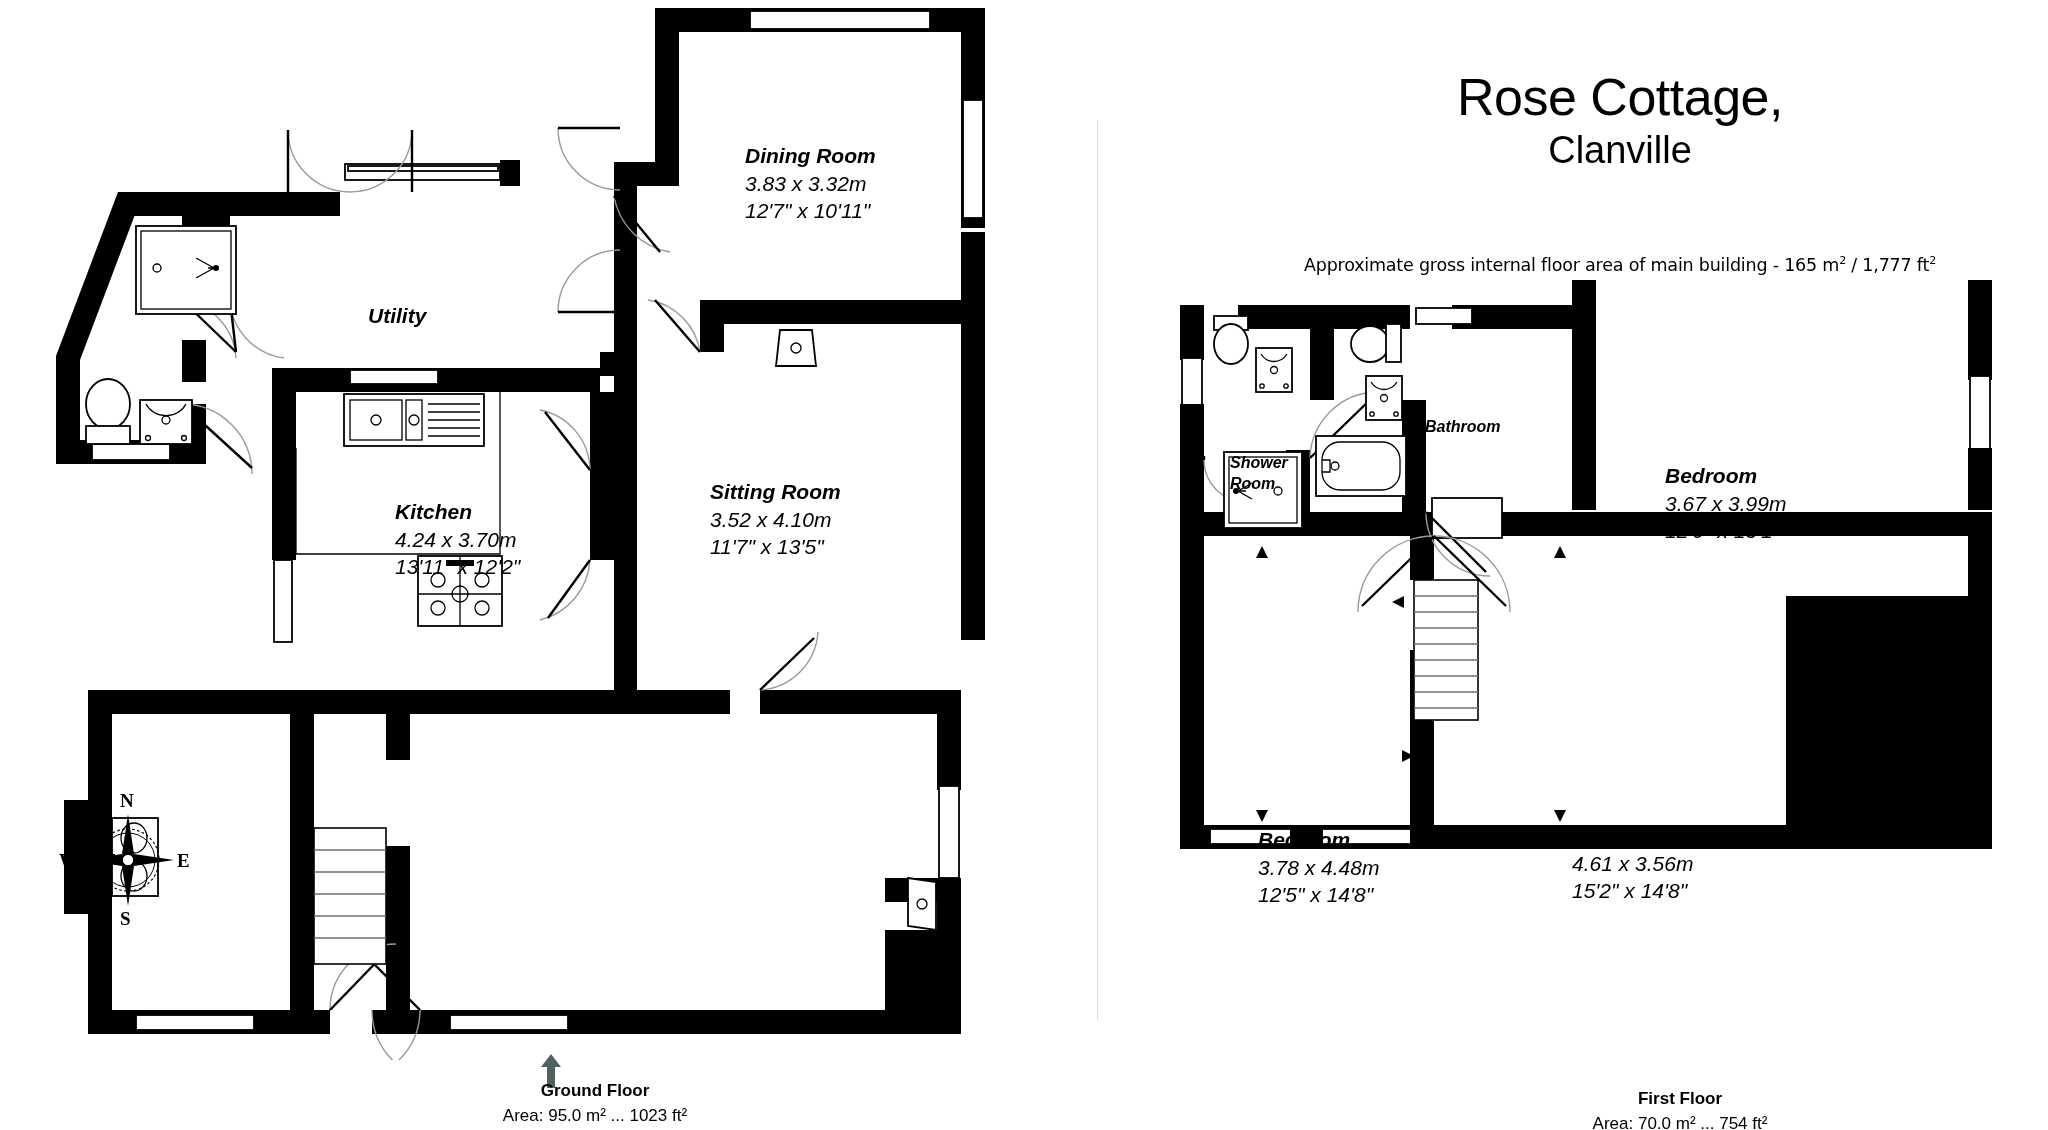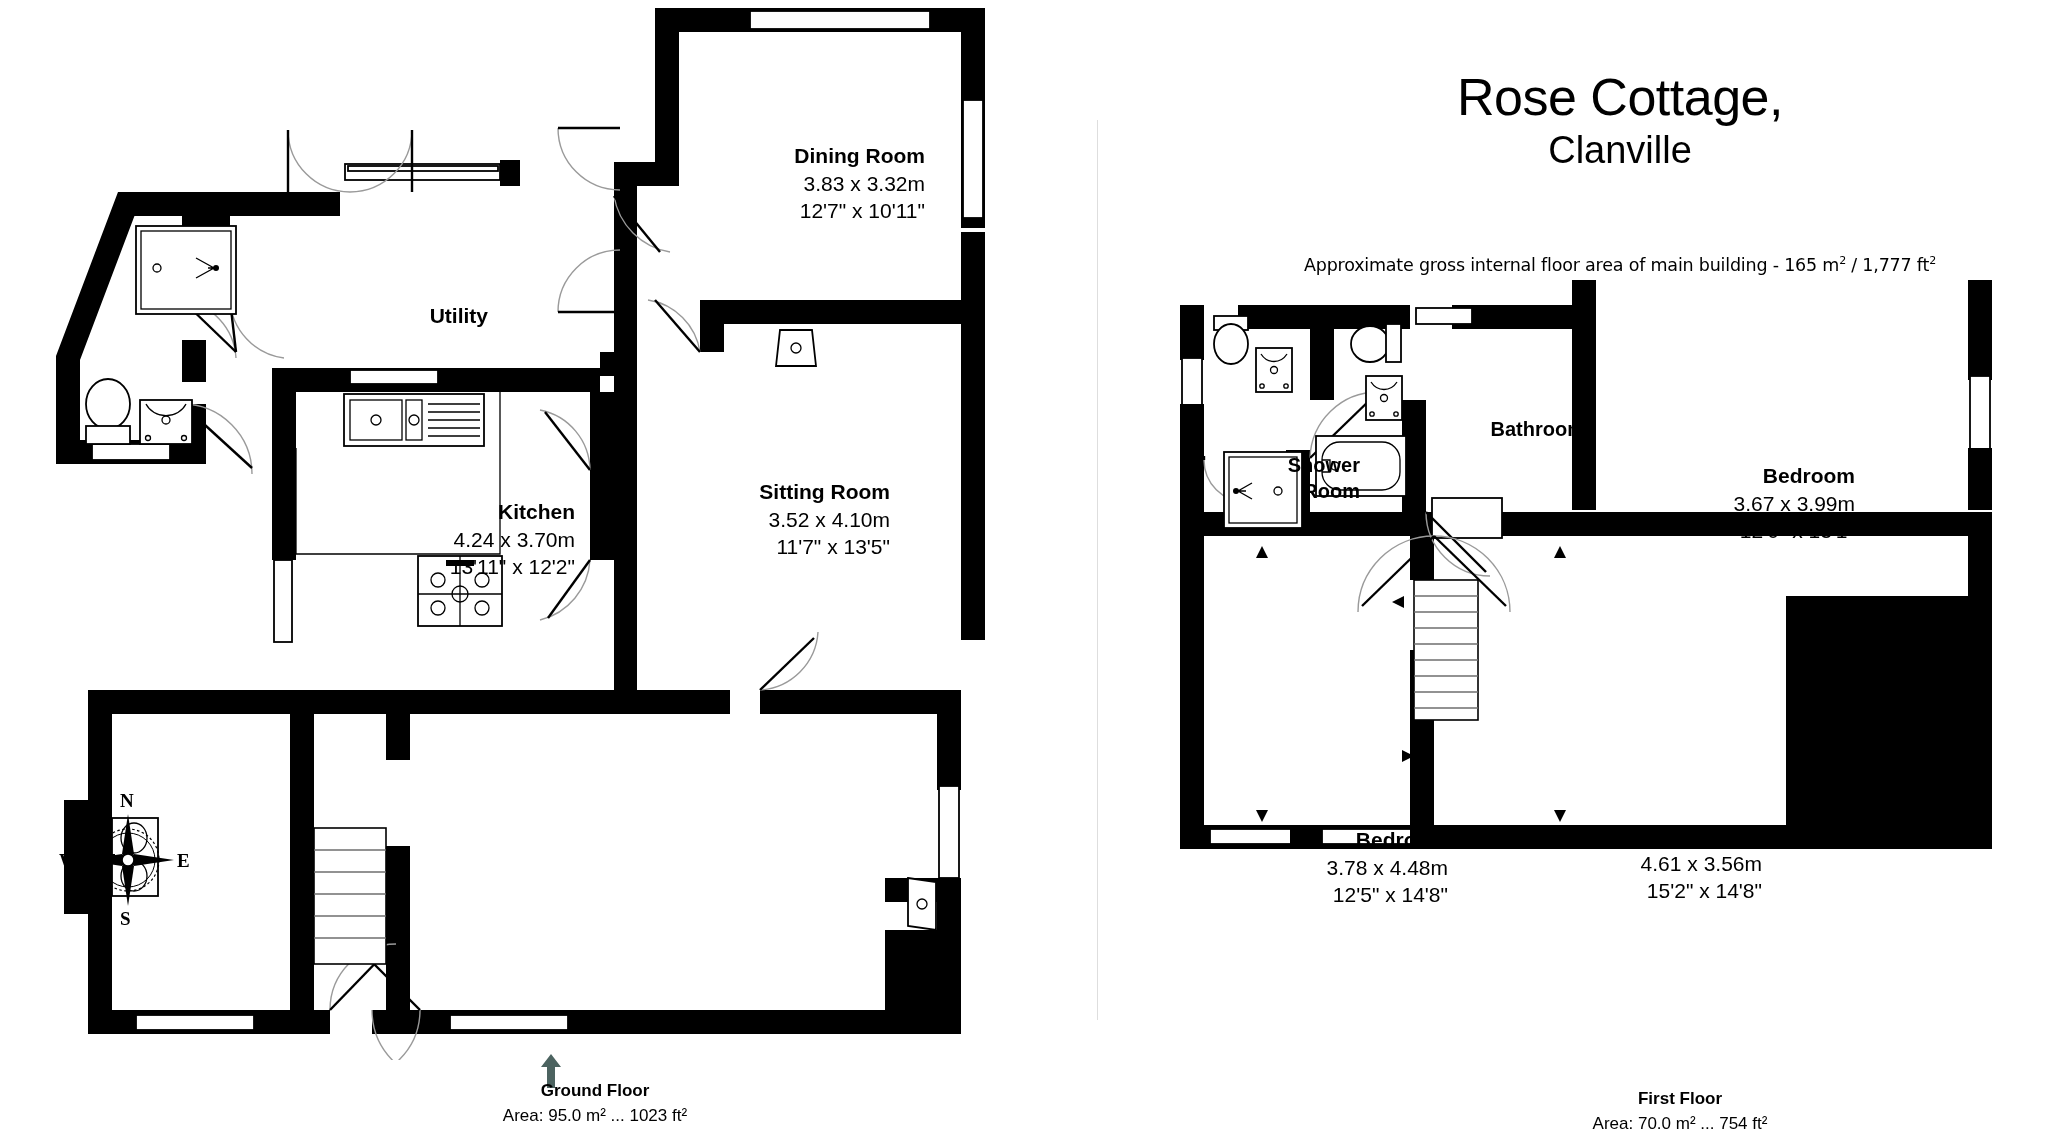--- a/index.html
+++ b/index.html
@@ -19,24 +19,24 @@
 
   
   #divider{position:absolute;left:1097px;top:120px;width:1px;height:900px;background:#dedede;}
 
   
   .floor-footer{position:absolute;text-align:center;}
   .floor-footer .fname{font-size:17px;font-weight:bold;line-height:1.5;}
   .floor-footer .farea{font-size:17px;font-weight:400;line-height:1.4;}
 
   
-  .room{position:absolute;text-align:right;white-space:nowrap;}
+  .room{position:absolute;text-align:left;white-space:nowrap;font-style:italic;}
   .room .rname{font-weight:bold;font-size:21px;line-height:1.32;}
   .room .rdim{font-size:21px;line-height:1.32;font-weight:400;}
-  .room.small .rname{font-size:20px;}
+  .room.small .rname{font-size:16px;}
 
   
   #compass{position:absolute;left:58px;top:790px;width:140px;height:140px;}
   #compass .cl{position:absolute;font-size:19px;font-weight:bold;font-family:"Liberation Serif", serif;}
 
   
   #entrance-arrow{position:absolute;left:540px;top:1054px;width:22px;height:34px;}
 
   svg{display:block;}
   .fill-black{fill:#000;}

